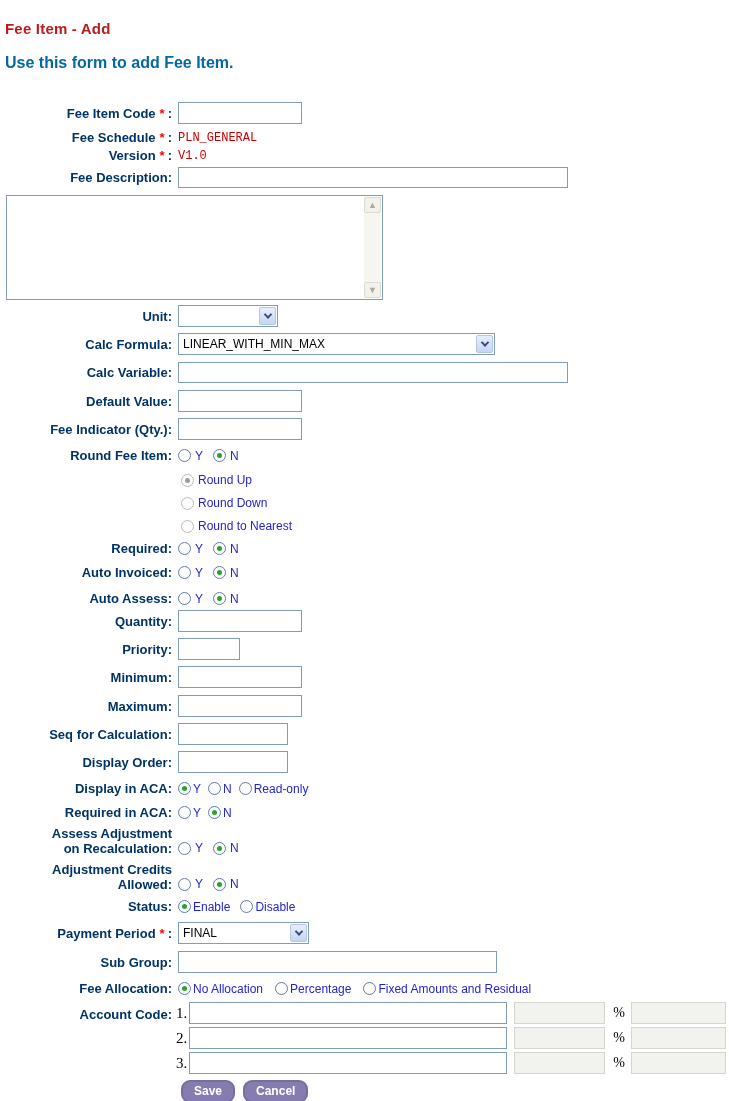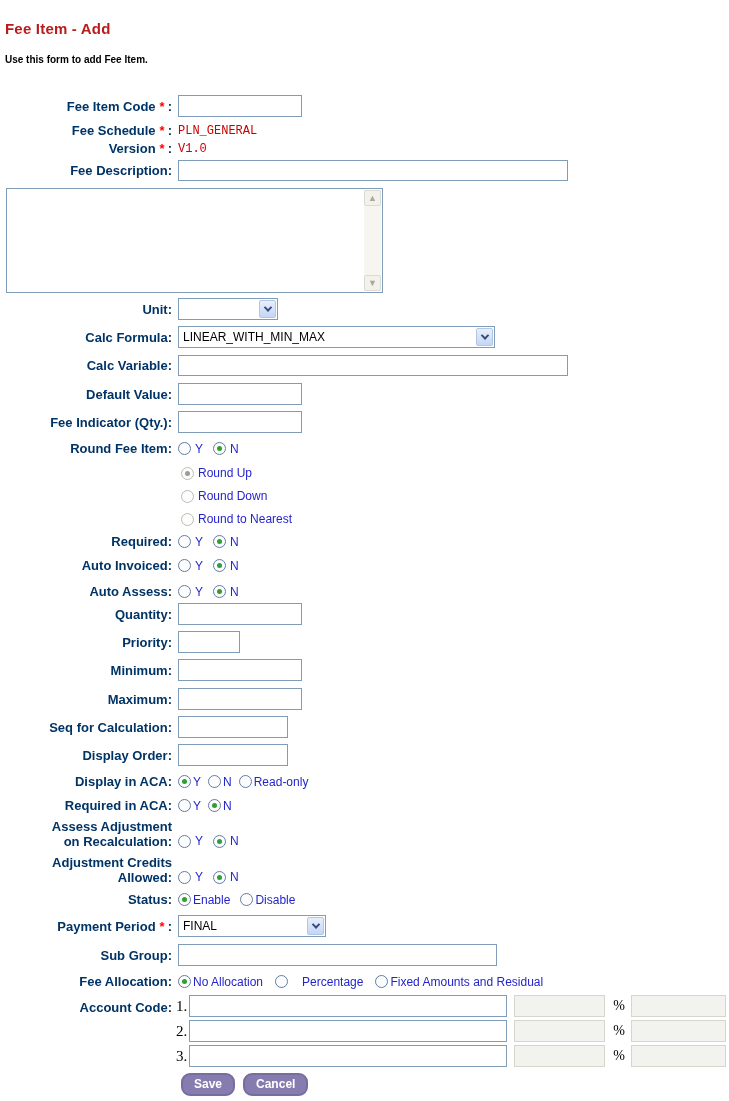--- a/index.html
+++ b/index.html
@@ -1,20 +1,20 @@
 <!DOCTYPE html>
 <html><head>
 <meta charset="utf-8">
 <style>
   * { margin:0; padding:0; box-sizing:border-box; }
   html,body { background:#ffffff; width:729px; font-family:"Liberation Sans", sans-serif; }
   body { padding-top:4px; }
 
   .page-title { font-size:15px; font-weight:bold; color:#b91c1c; margin:16px 0 17px 5px; letter-spacing:0.2px;}
-  .page-subtitle { font-size:10px; font-weight:bold; color:#000000; margin:0 0 30px 5px; }
+  .page-subtitle { font-size:16px; font-weight:bold; color:#0369a1; margin:0 0 30px 5px; }
 
   .row { display:flex; align-items:center; }
   .lbl { width:172px; text-align:right; font-size:13px; font-weight:bold; color:#003366; flex:none; line-height:15px; }
   .lbl .star { color:#ff0000; margin-left:4px; }
   .lbl .colon { margin-left:3px; }
   .fld { margin-left:6px; display:flex; align-items:center; }
 
   .ti { border:1px solid #7f9db9; height:22px; font-size:12px; font-family:"Liberation Sans",sans-serif; padding:2px 3px; background:#fff; }
   .ti.short { height:21px; }
 
@@ -341,21 +341,21 @@
     <span class="opt">
         <span class="radio"></span>
         <span class="optlabel" style="margin-left:2px">Disable</span>
       </span>
   </div>
 </div>
 
 <div class="row" style="margin-bottom:7px">
   <div class="lbl"><span>Payment Period</span><span class="star">*</span><span class="colon">:</span></div>
   <div class="fld">
-    <div class="select" style="width:148px">
+    <div class="select" style="width:131px">
       <span class="val">FINAL</span>
       <span class="arrow-btn">
           <span class="chev"></span>
         </span>
     </div>
   </div>
 </div>
 
 <div class="row" style="margin-bottom:8px">
   <div class="lbl"><span>Sub Group:</span></div>
@@ -366,21 +366,21 @@
 
 <div class="row" style="margin-bottom:6px">
   <div class="lbl"><span>Fee Allocation:</span></div>
   <div class="fld">
     <span class="opt" style="margin-right:12px">
         <span class="radio checked"></span>
         <span class="optlabel" style="margin-left:2px">No Allocation</span>
       </span>
     <span class="opt" style="margin-right:12px">
         <span class="radio"></span>
-        <span class="optlabel" style="margin-left:14px">Percentage</span>
+        <span class="optlabel" style="margin-left:2px">Percentage</span>
       </span>
     <span class="opt">
         <span class="radio"></span>
         <span class="optlabel" style="margin-left:2px">Fixed Amounts and Residual</span>
       </span>
   </div>
 </div>
 
 <div class="row" style="margin-bottom:3px; align-items:center">
   <div class="lbl" style="padding-top:3px"><span>Account Code:</span></div>

